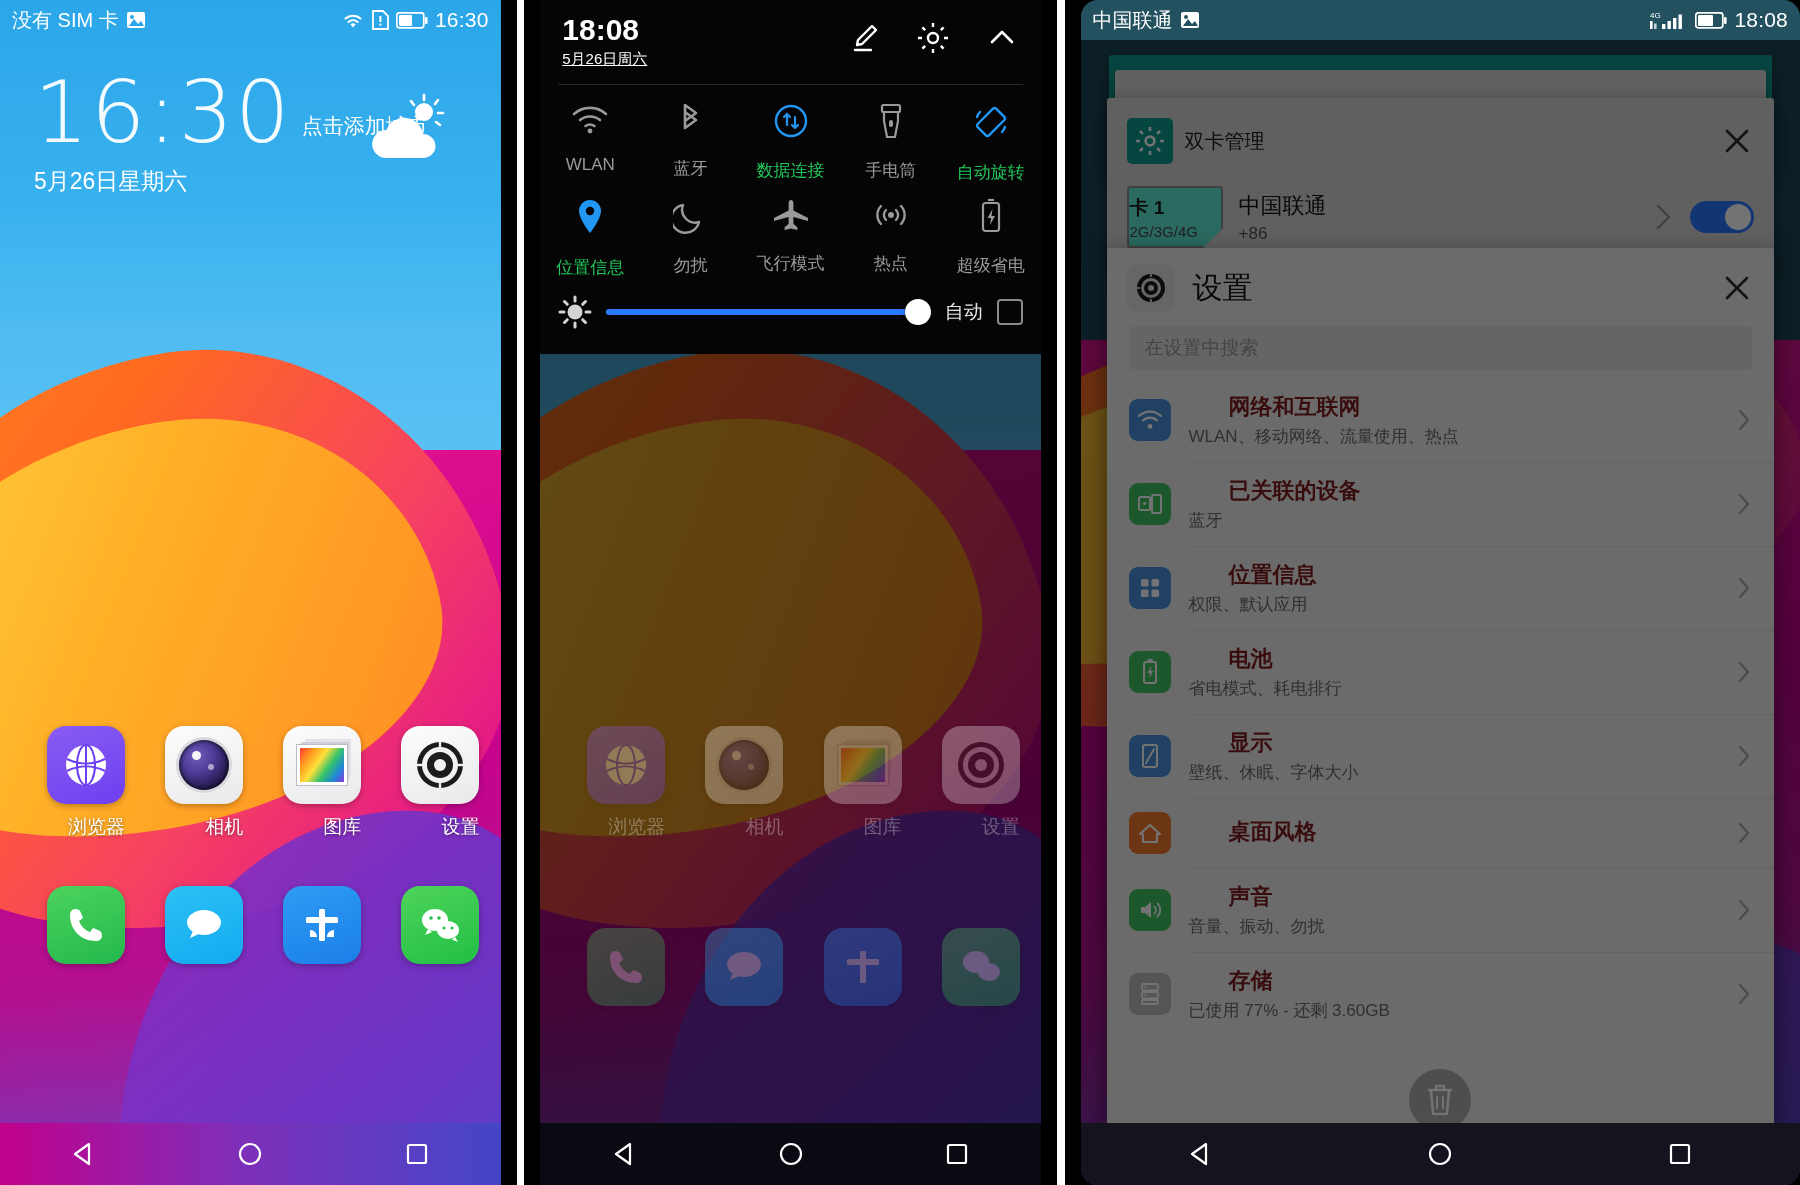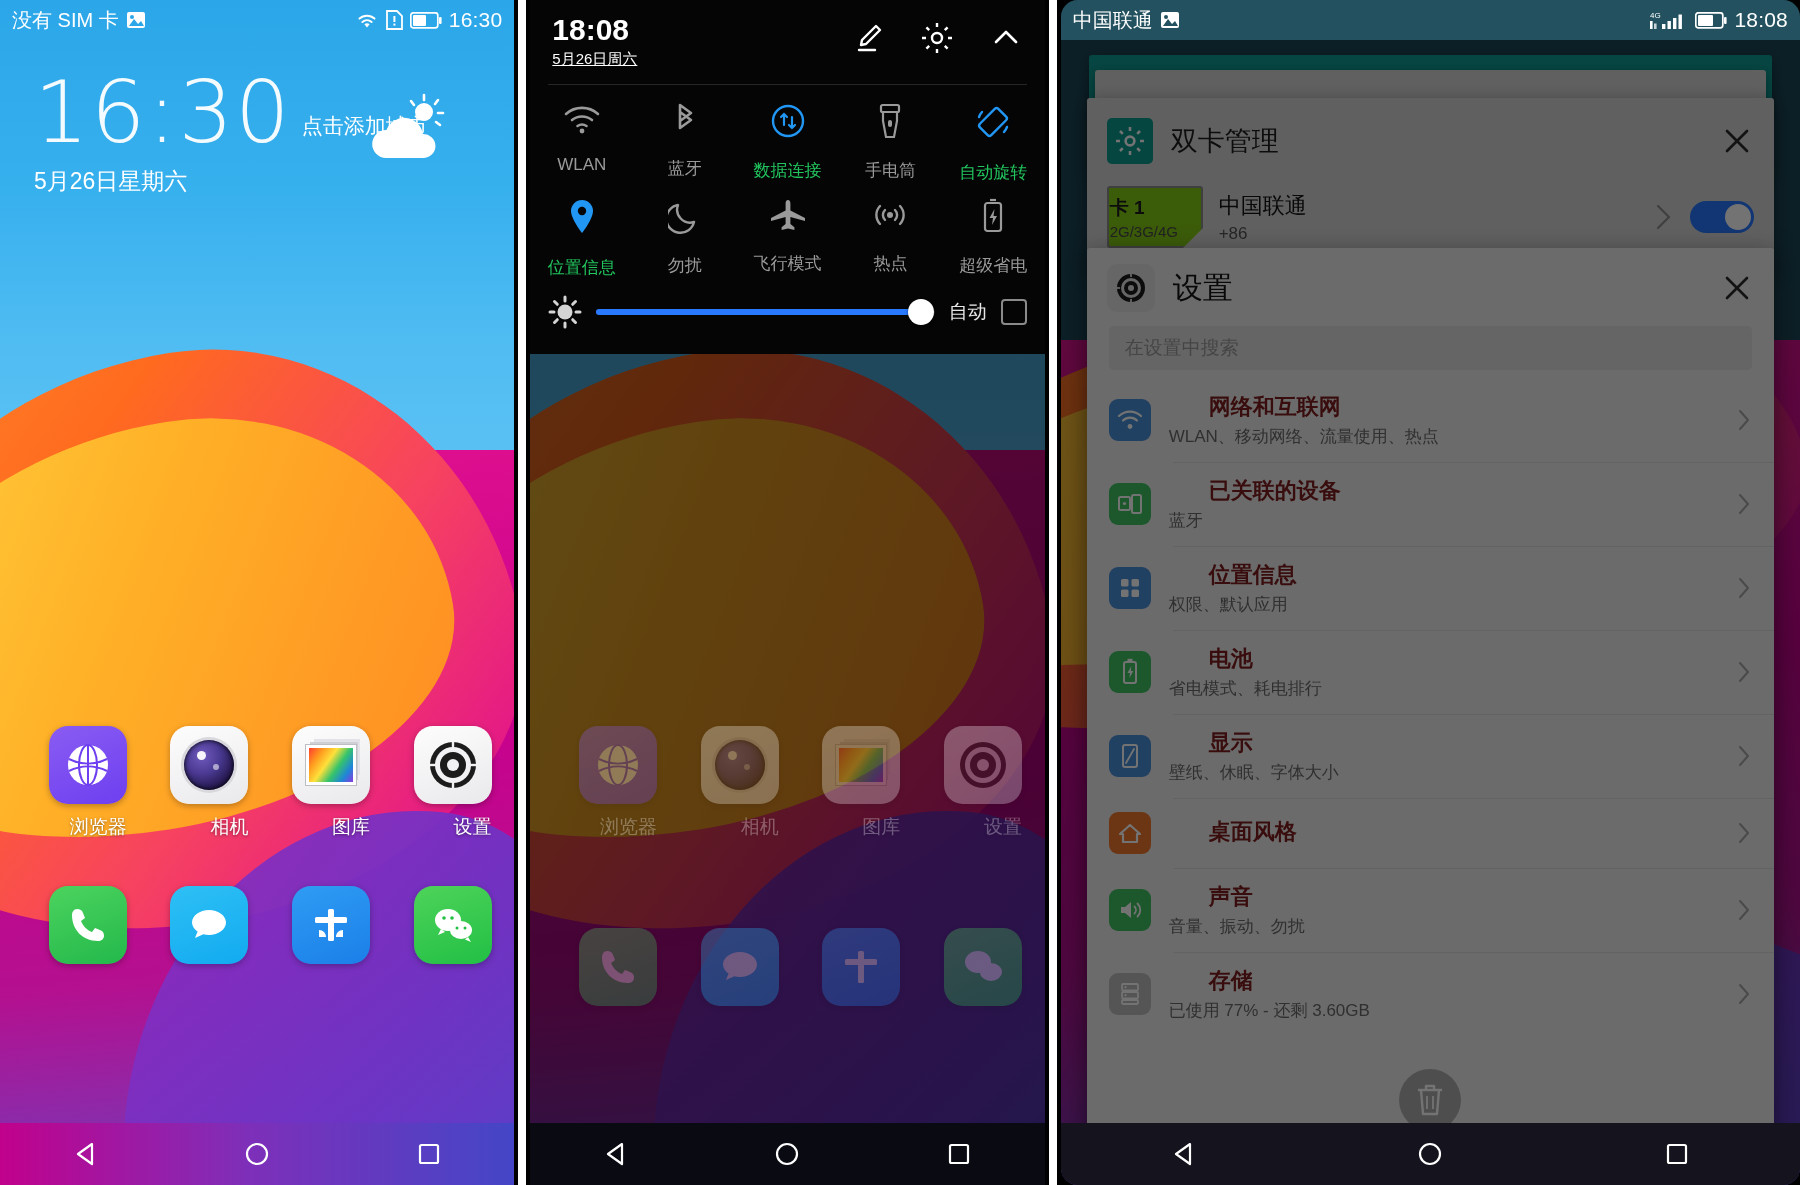--- a/index.html
+++ b/index.html
@@ -1,18 +1,18 @@
 <!DOCTYPE html>
 <html><head>
 <meta charset="utf-8">
 <style>
   * { box-sizing: border-box; margin:0; padding:0; }
   html,body { width:1800px; height:1185px; background:#000; overflow:hidden;
               font-family:"Liberation Sans","DejaVu Sans",sans-serif; }
-  .stage { position:relative; width:1800px; height:1185px; display:flex; gap:4px; }
+  .stage { position:relative; width:1800px; height:1185px; display:flex; gap:16px; }
   .panel { position:relative; overflow:hidden; height:1185px; }
   .p1 { width:519px; }
   .gap { width:8px; background:#ffffff; height:1185px; }
   .p2 { width:519px; }
   .p3 { width:746px;border-radius:17px; }
 
   
   .wall { position:absolute; inset:0; }
   .wall .sky { position:absolute; left:0; right:0; top:0; height:46%;
      background:linear-gradient(180deg,#2ba6e8 0%, #37b0ee 35%, #4fbcf2 62%, #63c4f4 100%); }
@@ -103,24 +103,24 @@
   .teal-card { position:absolute; left:28px; right:28px; top:55px; height:120px;
      border-radius:3px; background:#0f9b93; box-shadow:0 4px 14px rgba(0,0,0,.35); }
   .card-a { position:absolute; left:34px; right:34px; top:70px; height:140px;
      background:#d6d6d6; border-radius:3px; box-shadow:0 3px 12px rgba(0,0,0,.35); }
   .dialog-sim { position:absolute; left:26px; right:26px; top:98px;
       background:#d5d5d5; border-radius:3px; box-shadow:0 6px 20px rgba(0,0,0,.45);
       padding:14px 0 0 0; z-index:12; }
   .dlg-title-row { display:flex; align-items:center; padding:6px 20px 14px 20px; }
   .dlg-ic { width:46px;height:46px;border-radius:5px;background:#0c9c8e;
      display:flex;align-items:center;justify-content:center; }
-  .dlg-title { flex:1; margin-left:18px; font-size:27px; color:#1d1d1d; }
+  .dlg-title { flex:1; margin-left:12px; font-size:20px; color:#1d1d1d; }
   .sim-row { display:flex; align-items:center; padding:8px 20px 20px 20px; gap:16px; }
   .sim-chip { width:96px;height:62px;border:2px solid #8d8d8d; border-radius:3px;
-     background:#84cc16; position:relative; display:flex; flex-direction:column;
+     background:#5eead4; position:relative; display:flex; flex-direction:column;
      justify-content:center; padding-left:1px; }
   .sim-chip:after { content:""; position:absolute; right:-2px; bottom:-2px;
      border-left:20px solid transparent; border-bottom:20px solid #d5d5d5; }
   .sim-chip .c1 { font-size:19px; font-weight:bold; color:#1c1c1c; }
   .sim-chip .c2 { font-size:15px; color:#4a4a4a; margin-top:2px; }
   .sim-name { font-size:22px; color:#121212; }
   .sim-sub { font-size:17px; color:#545454; margin-top:3px; }
   .toggle { width:64px;height:32px;border-radius:16px;background:#2979ff; position:relative; }
   .toggle:after { content:""; position:absolute; right:3px; top:3px; width:26px;height:26px;
      border-radius:50%; background:#fff; }

